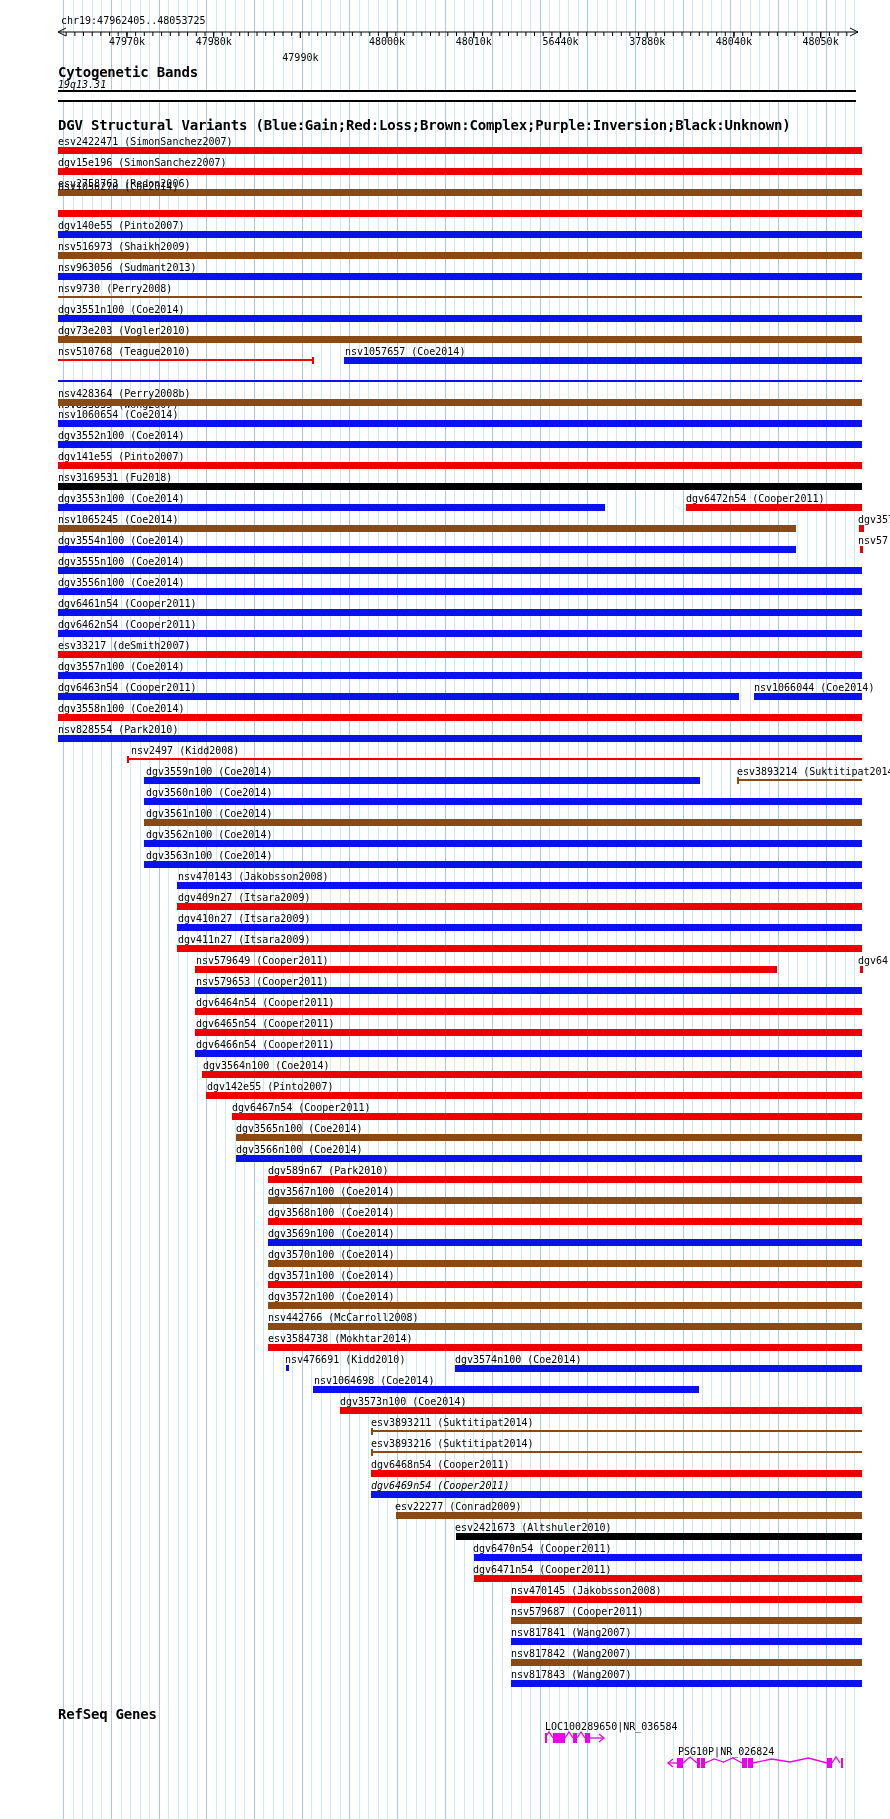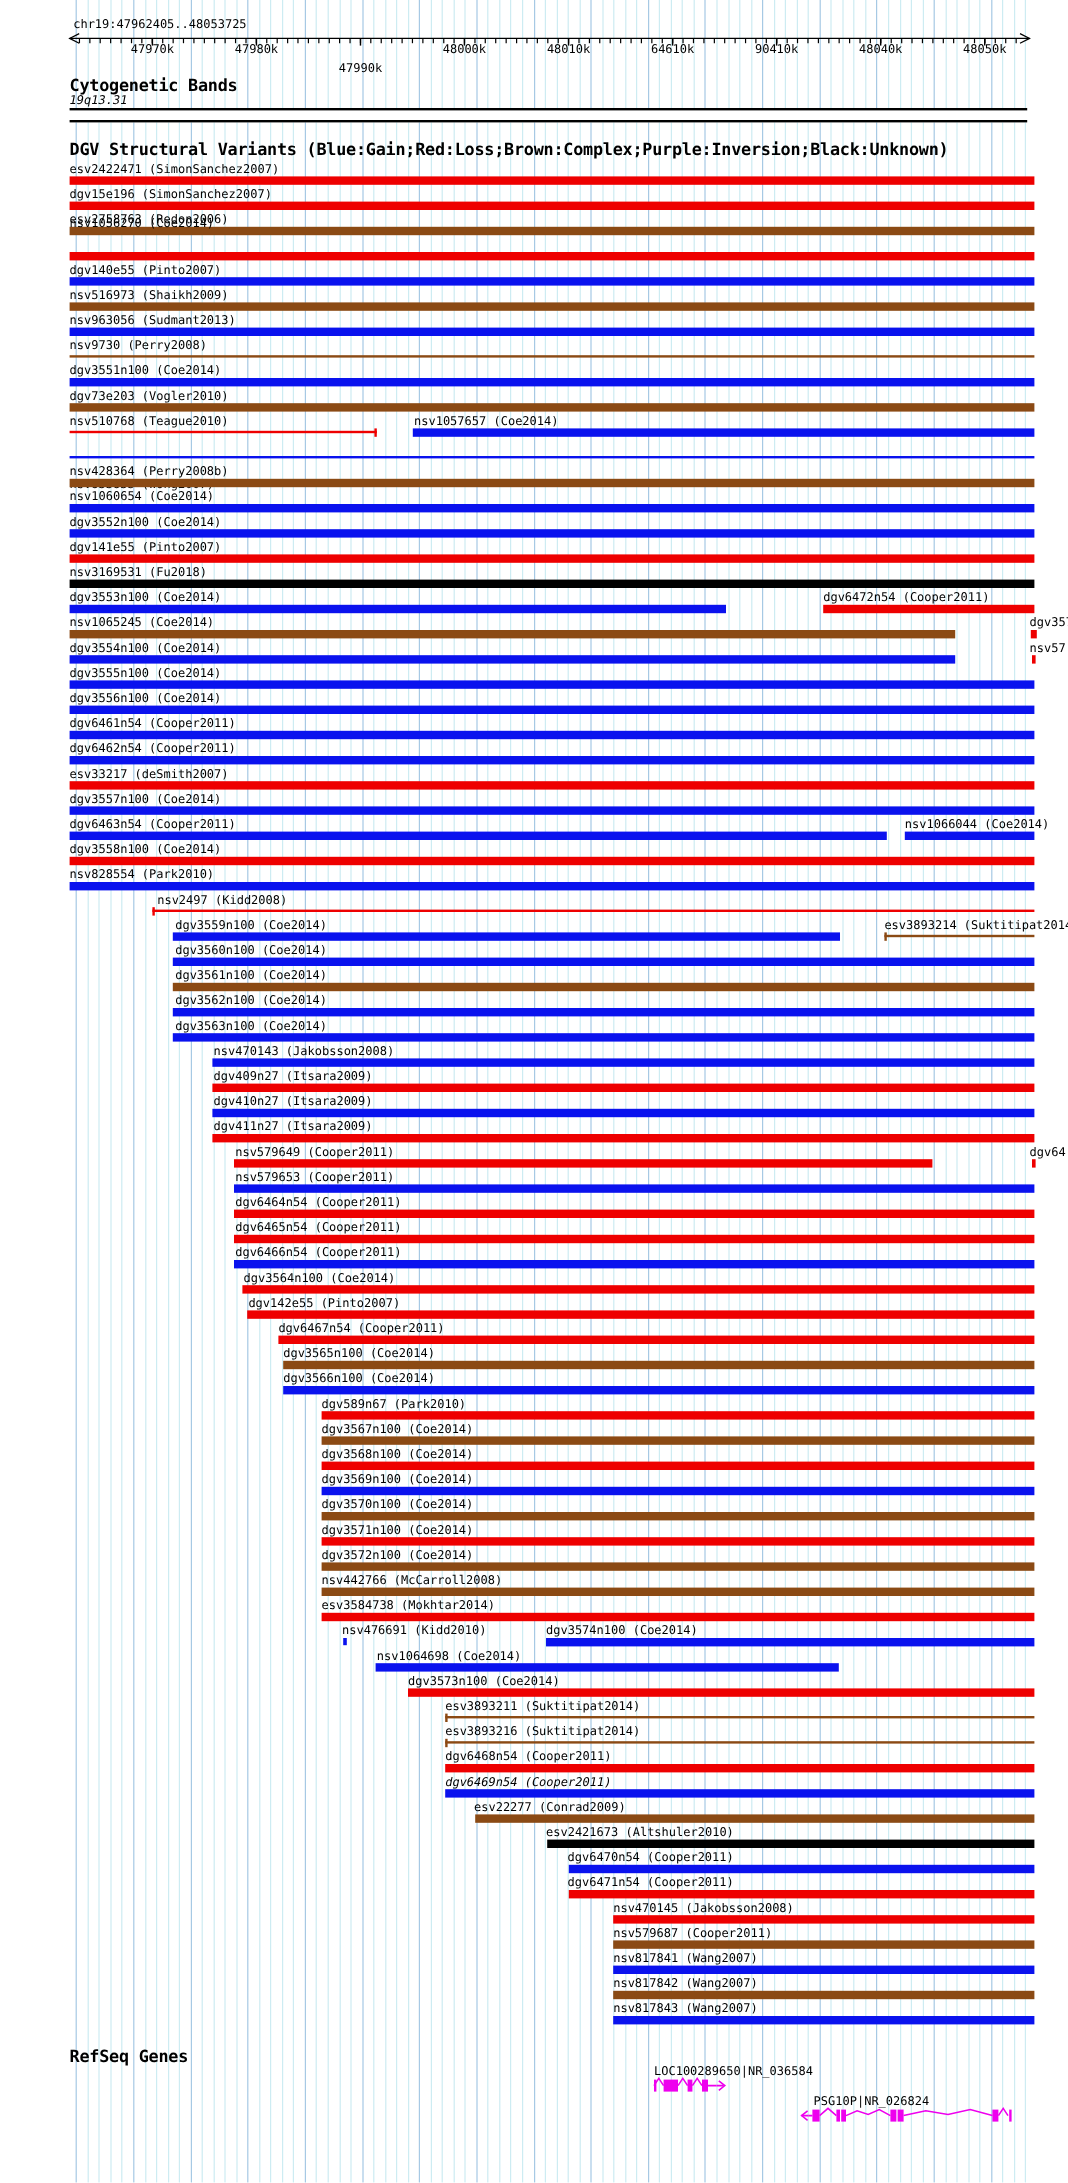--- a/index.html
+++ b/index.html
@@ -216,22 +216,22 @@
       <path d="M647.2,32 V38" stroke="#000" fill="none" stroke-width="1.2"></path>
       <path d="M733.9,32 V38" stroke="#000" fill="none" stroke-width="1.2"></path>
       <path d="M820.6,32 V38" stroke="#000" fill="none" stroke-width="1.2"></path>
     </svg>
   <div id="ruler-labels">
       <div class="ticklabel" style="left: 127px; top: 37px;">47970k</div>
       <div class="ticklabel" style="left: 213.7px; top: 37px;">47980k</div>
       <div class="ticklabel" style="left: 300.4px; top: 37px; margin-top: 16px;">47990k</div>
       <div class="ticklabel" style="left: 387px; top: 37px;">48000k</div>
       <div class="ticklabel" style="left: 473.8px; top: 37px;">48010k</div>
-      <div class="ticklabel" style="left: 560.5px; top: 37px;">64610k</div>
-      <div class="ticklabel" style="left: 647.2px; top: 37px;">90410k</div>
+      <div class="ticklabel" style="left: 560.5px; top: 37px;">56440k</div>
+      <div class="ticklabel" style="left: 647.2px; top: 37px;">37880k</div>
       <div class="ticklabel" style="left: 733.9px; top: 37px;">48040k</div>
       <div class="ticklabel" style="left: 820.6px; top: 37px;">48050k</div>
     </div>
 
   <div class="hdr" style="left:58px; top:67px;">Cytogenetic Bands</div>
   <div class="lbl" style="left:58px; top:80px;font-style:italic;">19q13.31</div>
   <div id="band-rect"></div>
 
   <div class="hdr" style="left:58px; top:120px;">DGV Structural Variants (Blue:Gain;Red:Loss;Brown:Complex;Purple:Inversion;Black:Unknown)</div>
   <div id="rows-layer">

